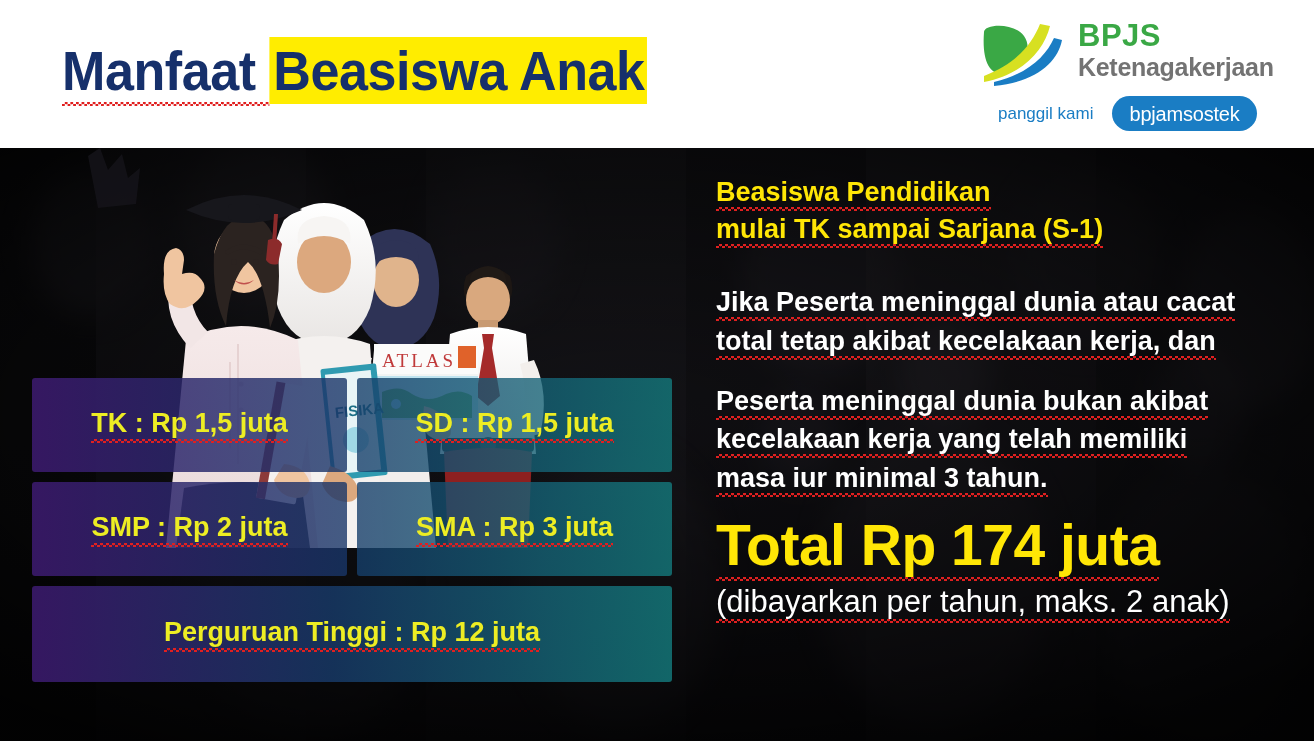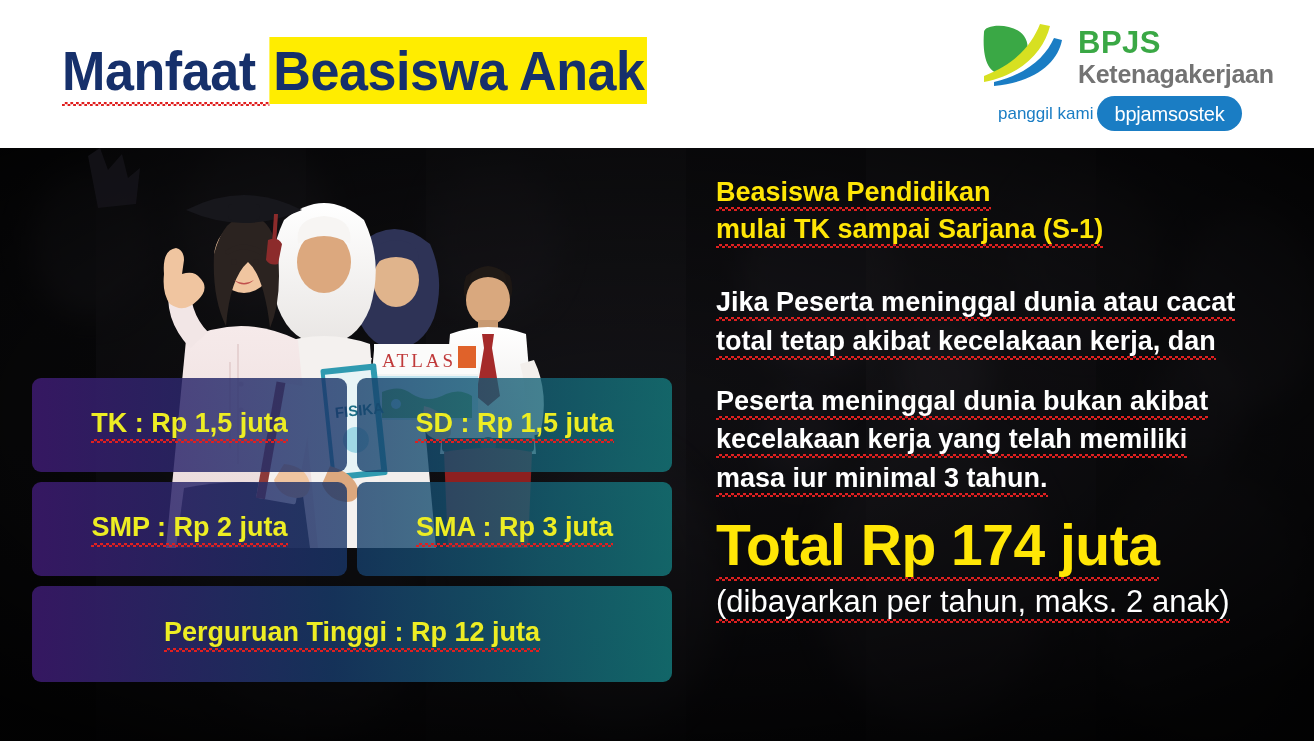--- a/index.html
+++ b/index.html
@@ -35,29 +35,29 @@
     transform:scaleX(0.93); transform-origin:left center;
   }
   #title .hl{ background:#ffed00; color:#16306b; padding:2px 3px 2px 4px; }
 
   
   #logo{ position:absolute; right:36px; top:18px; width:300px; height:110px; }
   #logo-mark{ position:absolute; left:0; top:4px; width:96px; height:66px; }
   #logo-words{ position:absolute; left:100px; top:2px; }
   #logo-bpjs{
     font-size:31px; font-weight:bold; color:#3aa845;
-    letter-spacing:0.5px; line-height:1.0;margin-top:7px;
+    letter-spacing:0.5px; line-height:1.0;
   }
   #logo-ktk{
     font-size:25px; font-weight:bold; color:#737373;
     letter-spacing:-0.3px; line-height:1.12; margin-top:2px;
   }
   #logo-tagline{
     position:absolute; left:20px; top:78px;
-    display:flex; align-items:center; gap:4px;
+    display:flex; align-items:center; gap:19px;
   }
   #logo-tagline .pk{ font-size:17px; color:#1a7dc4; }
   #logo-pill{
     background:#1a7dc4; color:#ffffff;
     border-radius:20px; padding:7px 17px 5px 17px;
     font-size:20px; letter-spacing:-0.2px;
   }
 
   
   #stage{
@@ -75,21 +75,21 @@
   }
   #bg-darken{ position:absolute; inset:0; background:rgba(8,8,10,.45); }
 
   
   #students{ position:absolute; left:78px; top:0px; width:560px; height:400px; }
 
   
   #boxes{ position:absolute; left:32px; top:230px; width:640px; }
   .row{ display:flex; gap:10px; margin-bottom:10px; }
   .box{
-    height:94px; border-radius:9px;
+    height:94px; border-radius:3px;
     display:flex; align-items:center; justify-content:center;
     font-size:27px; font-weight:bold; color:#eded23;
     white-space:nowrap;
   }
   .box.half{ width:315px; }
   .box.full{ width:640px; height:96px; }
   .box.left-grad{ background:linear-gradient(90deg, rgba(60,26,110,.88) 0%, rgba(24,54,104,.80) 100%); }
   .box.right-grad{ background:linear-gradient(90deg, rgba(22,62,106,.80) 0%, rgba(20,125,128,.78) 100%); }
   .box.full-grad{ background:linear-gradient(90deg, rgba(60,26,110,.88) 0%, rgba(24,60,108,.80) 47%, rgba(20,128,130,.78) 100%); }
 

